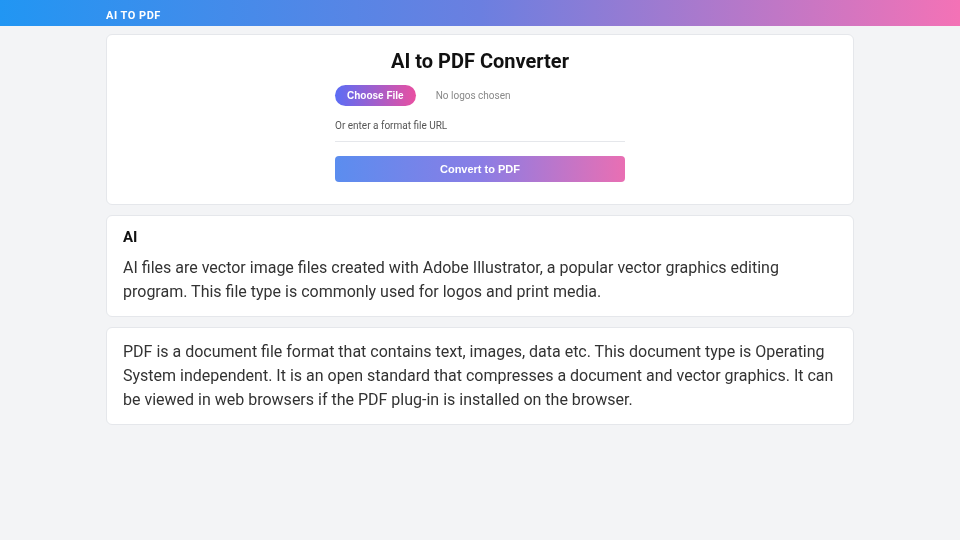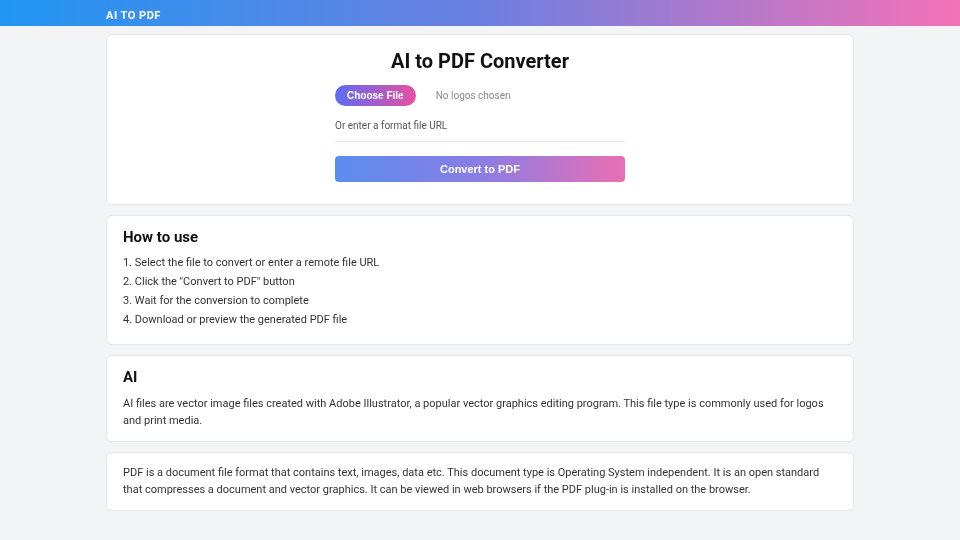--- a/index.html
+++ b/index.html
@@ -15,21 +15,21 @@
     .label { font-size: 10px; color: #444; margin-bottom: 6px; display: block; }
     .file-row { display: flex; align-items: center; gap: 20px; margin-bottom: 14px; }
     .choose-btn { background: linear-gradient(90deg, #5b6df5 0%, #e94fa1 100%); color: #fff; border: none; border-radius: 14px; padding: 5px 12px; font-size: 10px; font-weight: 600; cursor: pointer; }
     .no-file { font-size: 10px; color: #888; }
     .or-label { font-size: 10px; color: #555; margin-bottom: 10px; display: block; }
     .divider { border: none; border-top: 1px solid #e5e7eb; margin: 0 0 14px 0; }
     .convert-btn { width: 100%; background: linear-gradient(90deg, #5b8def 0%, #8a7de5 50%, #e96fb3 100%); color: #fff; border: none; border-radius: 4px; padding: 7px 0; font-size: 11px; cursor: pointer; font-weight: bold; }
     .section-title { font-size: 15px; font-weight: 700; color: #111; margin-bottom: 10px; }
     .step-list { list-style: none; }
     .step-list li { font-size: 11px; color: #333; margin-bottom: 6px; }
-    .body-text { font-size: 11px; color: #333; line-height: 1.5; }
+    .body-text { font-size: 16px; color: #333; line-height: 1.5; }
     .card.compact { padding: 12px 16px; }
   </style>
 </head>
 <body>
 
 <div class="topbar">
   <div class="topbar-inner">
     <span class="logo">AI TO PDF</span>
   </div>
 </div>
@@ -42,29 +42,20 @@
       <div class="file-row">
         <button class="choose-btn">Choose File</button>
         <span class="no-file">No logos chosen</span>
       </div>
       <span class="or-label">Or enter a format file URL</span>
       <hr class="divider">
       <button class="convert-btn">Convert to PDF</button>
     </div>
   </div>
 
-  <div class="card compact">
-    <h2 class="section-title">How to use</h2>
-    <ul class="step-list">
-      <li>1. Select the file to convert or enter a remote file URL</li>
-      <li>2. Click the "Convert to PDF" button</li>
-      <li>3. Wait for the conversion to complete</li>
-      <li>4. Download or preview the generated PDF file</li>
-    </ul>
-  </div>
 
   <div class="card compact">
     <h2 class="section-title">AI</h2>
     <p class="body-text">AI files are vector image files created with Adobe Illustrator, a popular vector graphics editing program. This file type is commonly used for logos and print media.</p>
   </div>
 
   <div class="card compact">
     <p class="body-text">PDF is a document file format that contains text, images, data etc. This document type is Operating System independent. It is an open standard that compresses a document and vector graphics. It can be viewed in web browsers if the PDF plug-in is installed on the browser.</p>
   </div>
 

